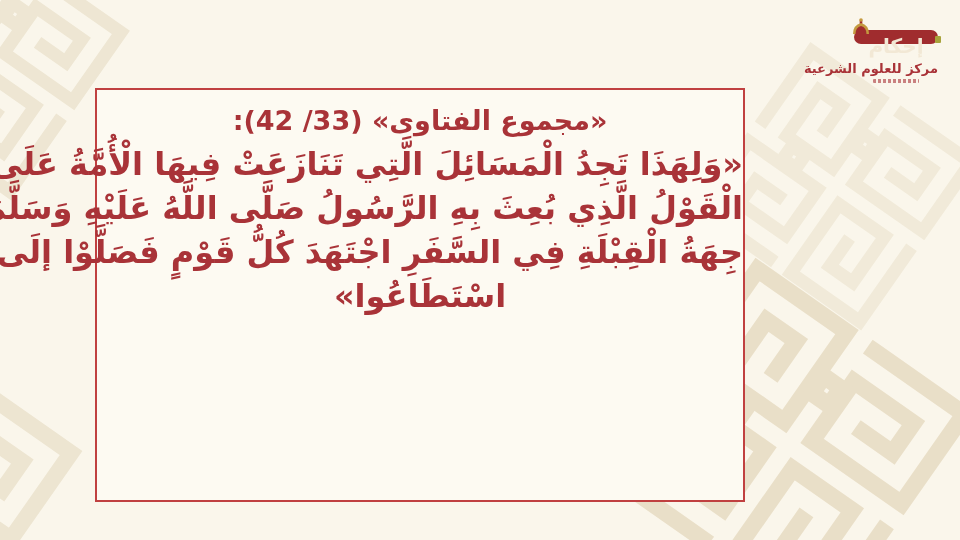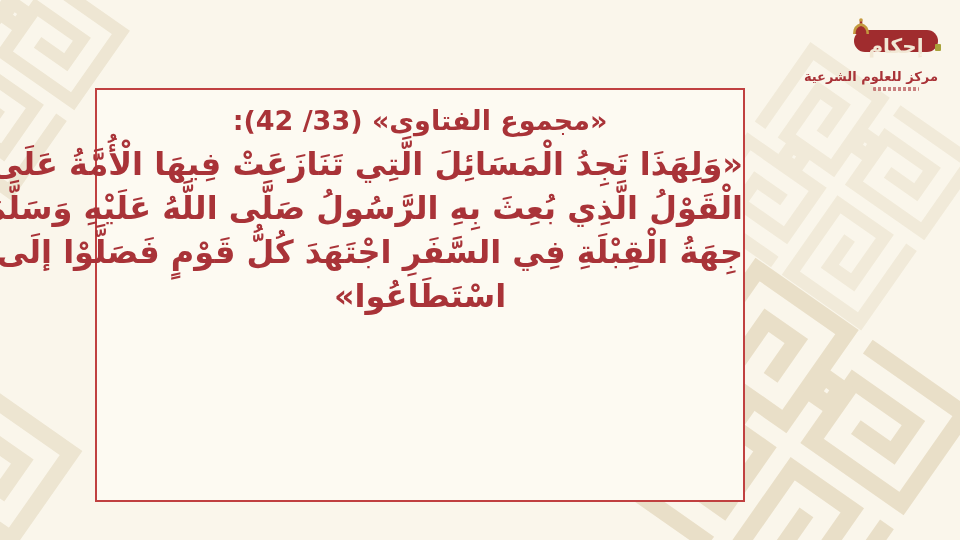--- a/index.html
+++ b/index.html
@@ -22,21 +22,21 @@
     color: var(--text-red, #A93338);
     font-weight:bold;
     padding-top:10px;
   }
   .quote-title { font-size:27px; line-height:42px; }
   .quote-line  { font-size:32px; line-height:44px; white-space:nowrap; }
 
   
   .logo { position:absolute; top:30px; right:22px; width:84px; text-align:center; }
   .logo-box {
-    position:relative; height:22px; line-height:32px;
+    position:relative; height:14px; line-height:32px;
     background: var(--logo-red, #A02C2E);
     color: var(--logo-cream, #F2E8D5);
     border-radius:12px; font-size:20px; font-weight:bold; direction:rtl;
   }
   .logo-dome { position:absolute; top:-12px; left:-4px; }
   .logo-accent {
     position:absolute; right:-3px; bottom:1px; width:6px; height:7px;
     background: var(--olive, #A8A33C); border-radius:1px;
   }
   .logo-subtitle {

